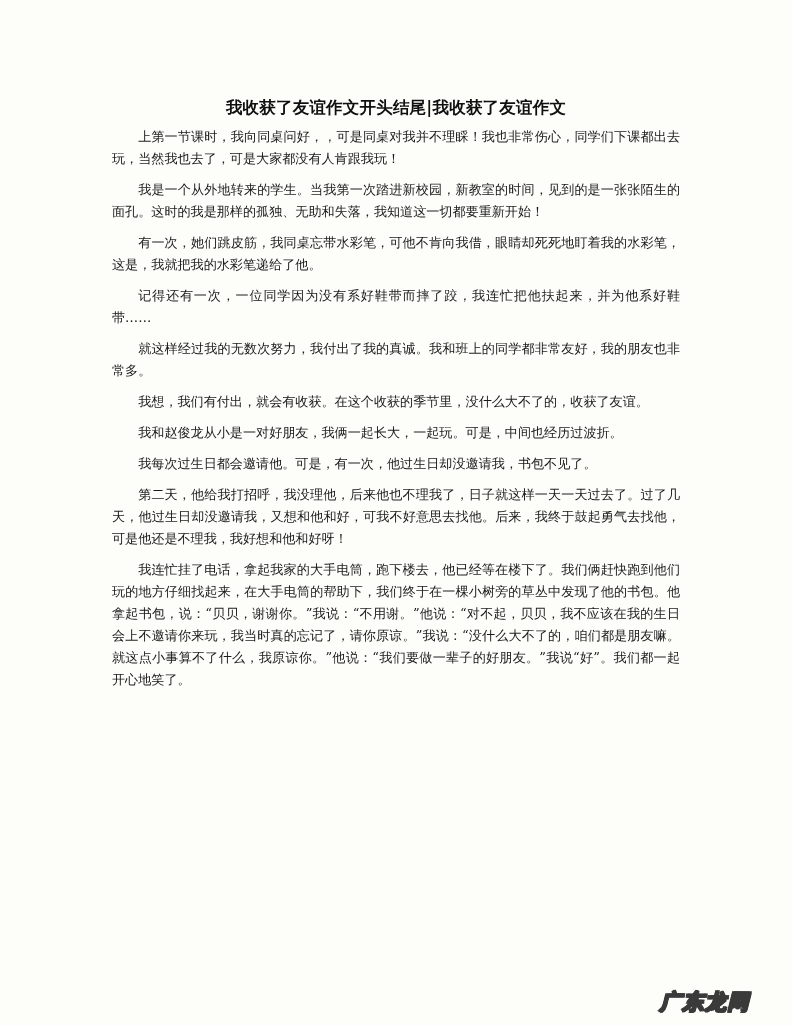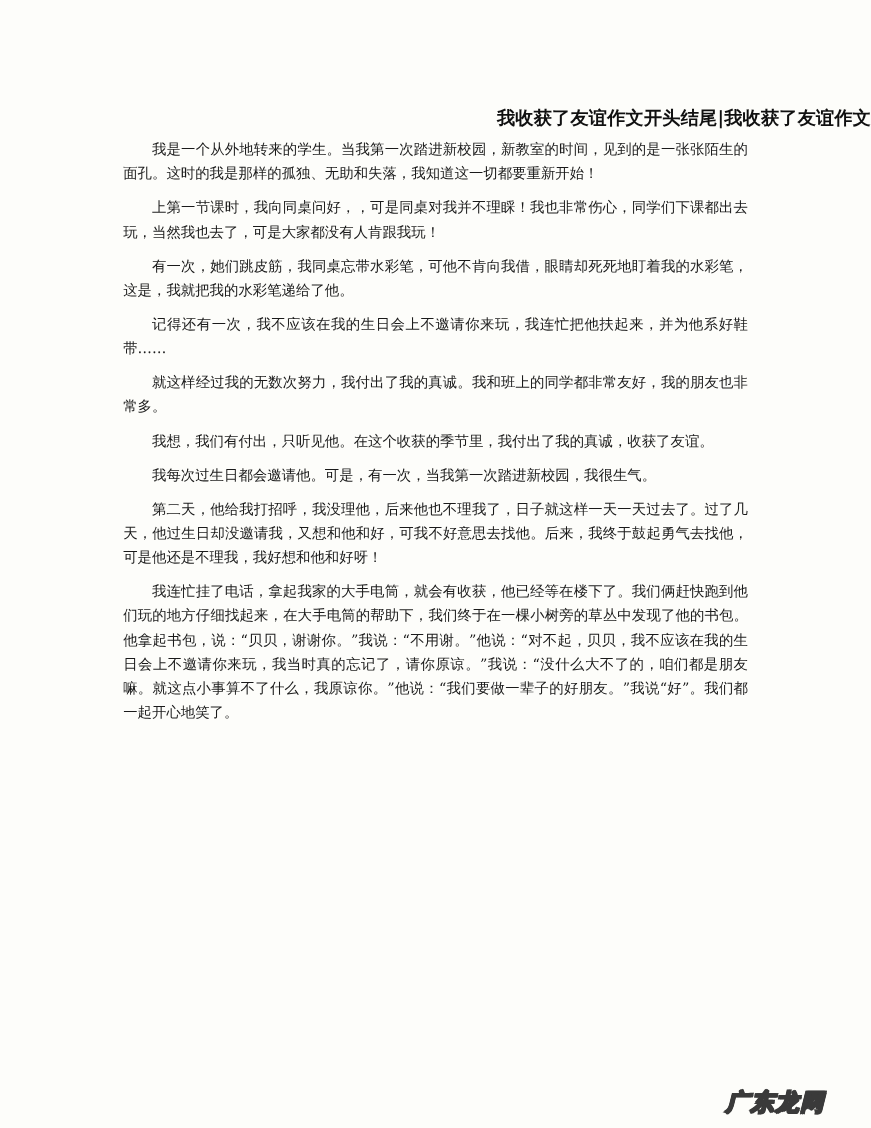--- a/index.html
+++ b/index.html
@@ -22,21 +22,21 @@
     width: 792px;
     height: 1025px;
     box-sizing: border-box;
   }
 
   .doc-title {
     position: absolute;
     top: 86px;
     left: 0;
     width: 792px;
-    text-align: right;
+    text-align: center;
     font-size: 16.5px;
     font-weight: 700;
     letter-spacing: 0.2px;
     color: #101010;
     font-family: "DejaVu Serif", "Liberation Serif", serif;
   }
 
   .body-area {
     position: absolute;
     top: 126px;
@@ -77,26 +77,27 @@
   }
 </style>
 </head>
 <body>
 
 <div class="page">
 
   <h1 class="doc-title">我收获了友谊作文开头结尾|我收获了友谊作文</h1>
 
   <div class="body-area">
+    <p class="para">上第一节课时，我向同桌问好，，可是同桌对我并不理睬！我也非常伤心，同学们下课都出去玩，当然我也去了，可是大家都没有人肯跟我玩！</p>
     <p class="para">我是一个从外地转来的学生。当我第一次踏进新校园，新教室的时间，见到的是一张张陌生的面孔。这时的我是那样的孤独、无助和失落，我知道这一切都要重新开始！</p>
-    <p class="para">上第一节课时，我向同桌问好，，可是同桌对我并不理睬！我也非常伤心，同学们下课都出去玩，当然我也去了，可是大家都没有人肯跟我玩！</p>
     <p class="para">有一次，她们跳皮筋，我同桌忘带水彩笔，可他不肯向我借，眼睛却死死地盯着我的水彩笔，这是，我就把我的水彩笔递给了他。</p>
-    <p class="para">记得还有一次，我不应该在我的生日会上不邀请你来玩，我连忙把他扶起来，并为他系好鞋带……</p>
+    <p class="para">记得还有一次，一位同学因为没有系好鞋带而摔了跤，我连忙把他扶起来，并为他系好鞋带……</p>
     <p class="para">就这样经过我的无数次努力，我付出了我的真诚。我和班上的同学都非常友好，我的朋友也非常多。</p>
-    <p class="para">我想，我们有付出，只听见他。在这个收获的季节里，我付出了我的真诚，收获了友谊。</p>
-    <p class="para">我每次过生日都会邀请他。可是，有一次，当我第一次踏进新校园，我很生气。</p>
+    <p class="para">我想，我们有付出，就会有收获。在这个收获的季节里，没什么大不了的，收获了友谊。</p>
+    <p class="para">我和赵俊龙从小是一对好朋友，我俩一起长大，一起玩。可是，中间也经历过波折。</p>
+    <p class="para">我每次过生日都会邀请他。可是，有一次，他过生日却没邀请我，书包不见了。</p>
     <p class="para">第二天，他给我打招呼，我没理他，后来他也不理我了，日子就这样一天一天过去了。过了几天，他过生日却没邀请我，又想和他和好，可我不好意思去找他。后来，我终于鼓起勇气去找他，可是他还是不理我，我好想和他和好呀！</p>
-    <p class="para">我连忙挂了电话，拿起我家的大手电筒，就会有收获，他已经等在楼下了。我们俩赶快跑到他们玩的地方仔细找起来，在大手电筒的帮助下，我们终于在一棵小树旁的草丛中发现了他的书包。他拿起书包，说：“贝贝，谢谢你。”我说：“不用谢。”他说：“对不起，贝贝，我不应该在我的生日会上不邀请你来玩，我当时真的忘记了，请你原谅。”我说：“没什么大不了的，咱们都是朋友嘛。就这点小事算不了什么，我原谅你。”他说：“我们要做一辈子的好朋友。”我说“好”。我们都一起开心地笑了。</p>
+    <p class="para">我连忙挂了电话，拿起我家的大手电筒，跑下楼去，他已经等在楼下了。我们俩赶快跑到他们玩的地方仔细找起来，在大手电筒的帮助下，我们终于在一棵小树旁的草丛中发现了他的书包。他拿起书包，说：“贝贝，谢谢你。”我说：“不用谢。”他说：“对不起，贝贝，我不应该在我的生日会上不邀请你来玩，我当时真的忘记了，请你原谅。”我说：“没什么大不了的，咱们都是朋友嘛。就这点小事算不了什么，我原谅你。”他说：“我们要做一辈子的好朋友。”我说“好”。我们都一起开心地笑了。</p>
   </div>
 
   <div class="watermark">广东龙网</div>
 
 </div>
 
 </body></html>

